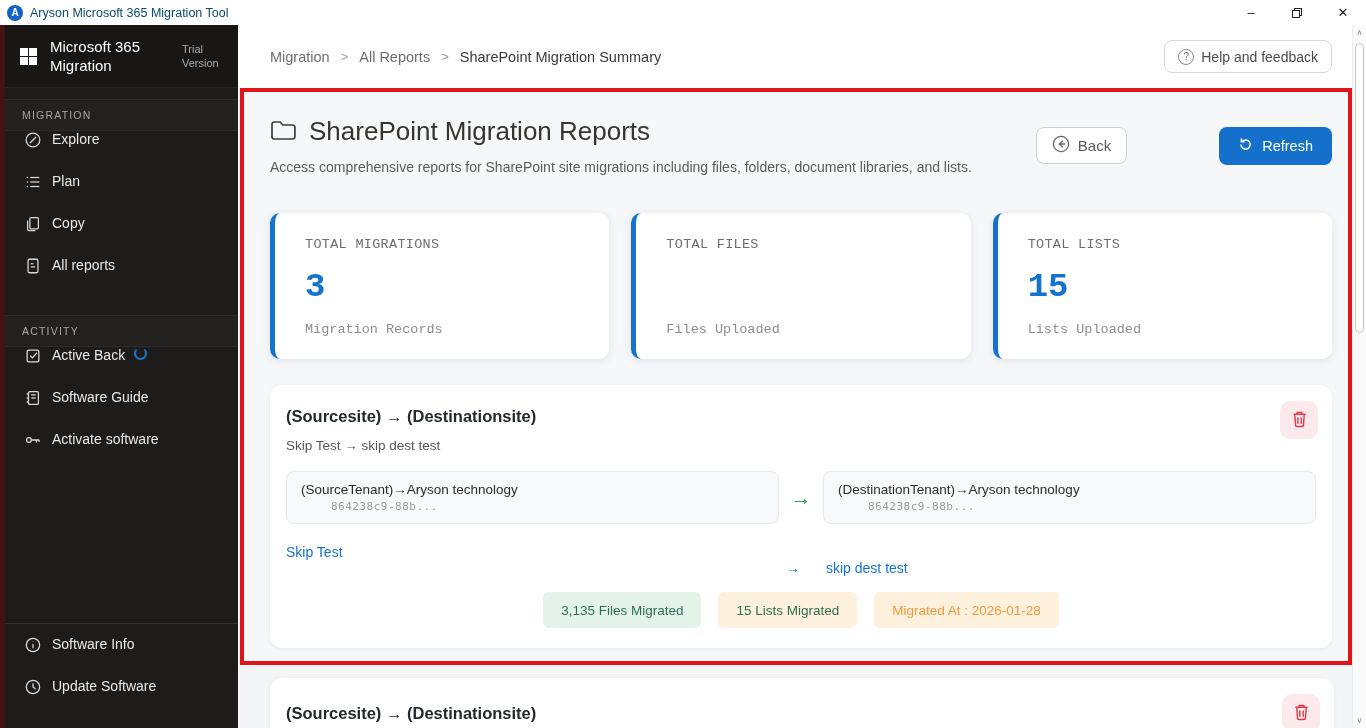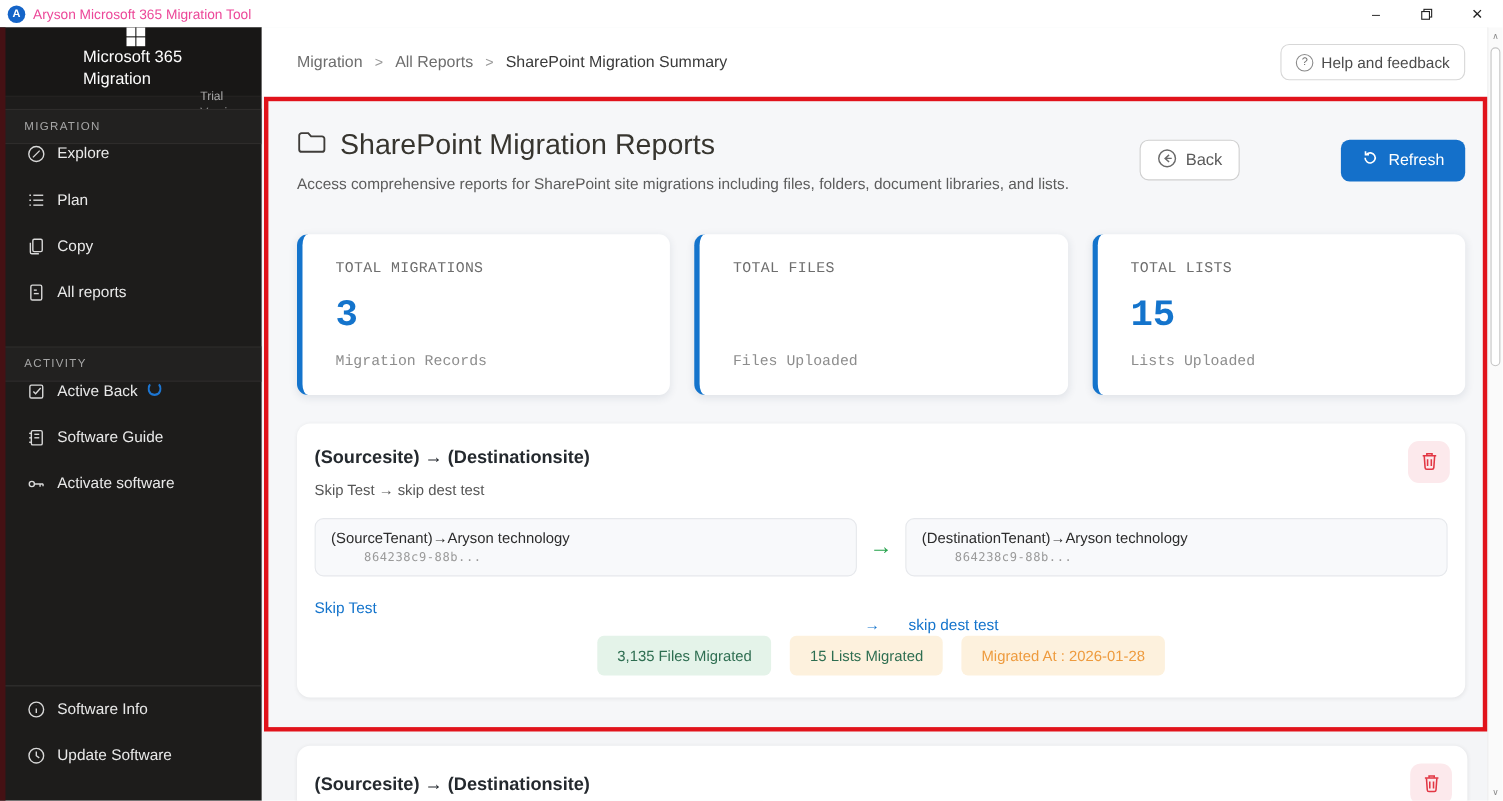--- a/index.html
+++ b/index.html
@@ -4,37 +4,37 @@
 <style>
   * { margin:0; padding:0; box-sizing:border-box; }
   html,body { width:1366px; height:728px; overflow:hidden;
     font-family:"Liberation Sans", sans-serif; background:#fff; }
   .screen { position:relative; width:1366px; height:728px; }
 
   
   .titlebar { height:25px; background:#fff; display:flex; align-items:center; padding-left:7px; }
   .app-logo { width:16px; height:16px; border-radius:50%; background:#1464c8;
     color:#fff; font-size:10px; font-weight:bold; display:flex; align-items:center; justify-content:center; }
-  .tb-title { font-size:12.5px; color:#ec4899; margin-left:7px; }
+  .tb-title { font-size:12.5px; color:#0c4a6e; margin-left:7px; }
   .win-controls { margin-left:auto; display:flex; height:100%; }
   .win-btn { width:46px; height:100%; display:flex; align-items:center; justify-content:center;
     font-size:13px; color:#222; cursor:default; }
   .restore-glyph { position:relative; width:10px; height:10px; }
   .restore-glyph .r1 { position:absolute; right:0; top:0; width:8px; height:8px; border:1px solid #222; background:#fff; }
   .restore-glyph .r2 { position:absolute; left:0; bottom:0; width:8px; height:8px; border:1px solid #222; background:#fff; }
 
   
   .app-body { display:flex; height:703px; }
 
   
   .sidebar { width:238px; background:#1d1c1b; color:#e6e6e6; position:relative;
     display:flex; flex-direction:column; flex-shrink:0; }
   .edge-strip { position:absolute; left:0; top:0; width:5px; height:100%; background:#451114; z-index:3; }
   .brand { height:63px; background:#181716; display:flex; align-items:center; padding:0 12px 0 20px;
-    border-bottom:1px solid #272524;flex-direction:column; }
+    border-bottom:1px solid #272524; }
   .grid-icon { width:17px; height:17px; display:grid; grid-template-columns:8px 8px; grid-template-rows:8px 8px; gap:1px; }
   .grid-icon span { background:#fff; }
   .brand-title { font-size:15px; line-height:1.3; font-weight:500; width:108px; margin-left:13px; color:#fdfdfd; }
   .brand-badge { margin-left:auto; font-size:11px; line-height:1.3; color:#a9a9a9; width:44px; }
   .section-row { margin-top:11px; padding:9px 0 9px 22px; font-size:10.5px; letter-spacing:1.2px;
     color:#a6a6a6; background:#222120; border-bottom:1px solid #2e2c2b; border-top:1px solid #2e2c2b; }
   .section-row.second { margin-top:16px; }
   .nav-item { display:flex; height:42px; padding-left:24px; font-size:14px; color:#e9e9e9; cursor:pointer; }
   .nav-item:first-of-type { margin-top:6px; }
   .nav-icon { width:18px; height:18px; margin-right:10px; flex-shrink:0; }
@@ -85,21 +85,21 @@
   .trash-btn { position:absolute; right:14px; top:16px; width:38px; height:38px; background:#fce9ec;
     border:none; border-radius:10px; display:flex; align-items:center; justify-content:center; cursor:pointer; }
   .tenant-row { display:flex; align-items:center; margin-top:18px; }
   .tenant-box { flex:1; background:#f8f9fb; border:1px solid #e6e8ec; border-radius:8px; padding:10px 14px; }
   .tenant-name { font-size:13.5px; color:#2c2c2c; }
   .tenant-id { font-family:"DejaVu Sans Mono", monospace; font-size:11px; color:#9a9a9a; margin-top:3px; letter-spacing:.5px;margin-left:30px; }
   .flow-arrow { width:44px; text-align:center; color:#27a34d; font-size:21px; font-weight:bold; flex-shrink:0; }
   .links-row { position:relative; margin-top:20px; height:20px; font-size:14px; }
   .link { color:#1474cc; cursor:pointer; }
   .link-right { position:absolute; left:50%; transform:translateX(-15px); display:flex; gap:26px; align-items:center; }
-  .badges-row { display:flex; justify-content:center; gap:17px; margin-top:14px; }
+  .badges-row { display:flex; justify-content:center; gap:17px; margin-top:28px; }
   .badge { height:36px; display:flex; align-items:center; padding:0 18px; border-radius:6px; font-size:13.5px; }
   .badge-green { background:#e4f3e9; color:#2e6e51; }
   .badge-cream { background:#fdf1dd; color:#2e6e51; }
   .badge-date  { background:#fdf1dd; color:#ee9b3e; }
 
   .record-card-2 { position:absolute; left:32px; right:18px; top:653px; height:80px;
     background:#fff; border-radius:12px; box-shadow:0 1px 4px rgba(0,0,0,.07); padding:26px 16px 0; }
 
   
   .scrollbar { width:14px; background:#fafafa; border-left:1px solid #ececec; flex-shrink:0;

